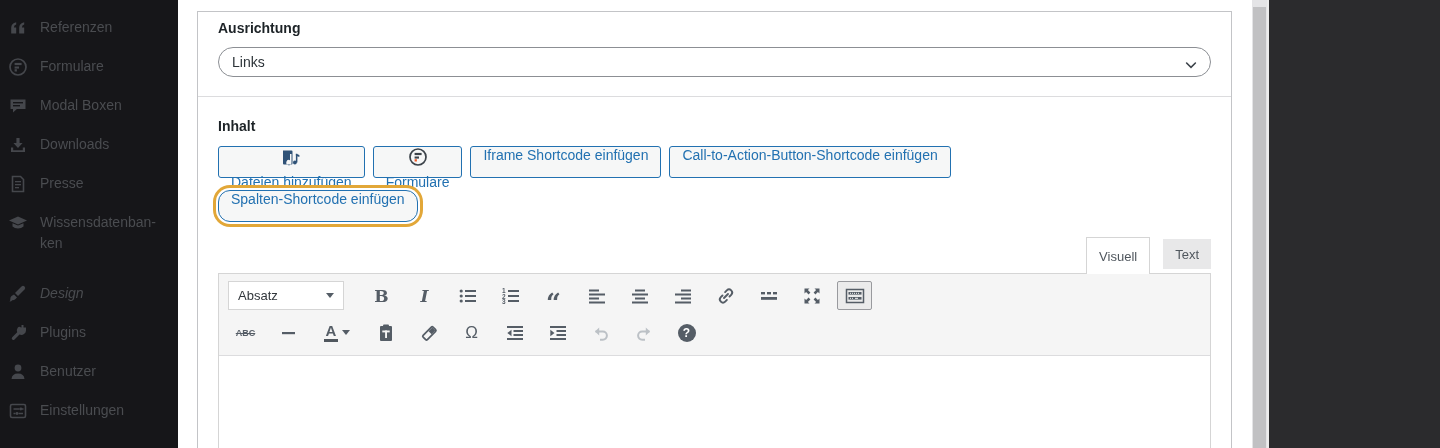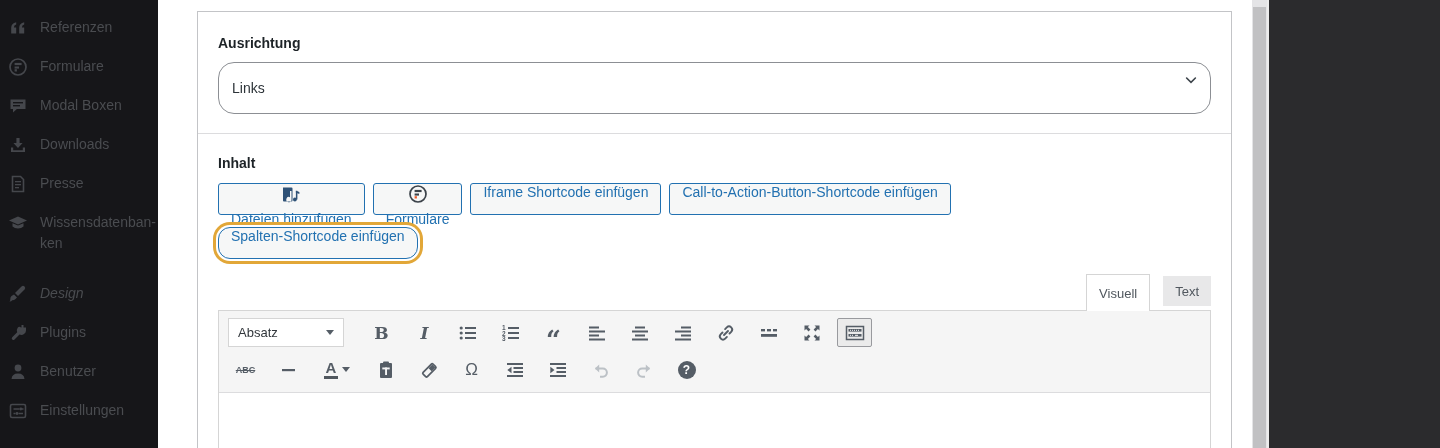--- a/index.html
+++ b/index.html
@@ -1,20 +1,20 @@
 <!DOCTYPE html>
 <html><head>
 <meta charset="utf-8">
 <style>
   * { margin:0; padding:0; box-sizing:border-box; }
   html,body { width:1440px; height:448px; overflow:hidden; background:#fff;
     font-family:"Liberation Sans", sans-serif; }
 
   
-  .sidebar { position:absolute; left:0; top:0; width:158px; height:448px;
+  .sidebar { position:absolute; left:0; top:0; width:178px; height:448px;
     background:#161619; padding-top:8px; z-index:2; }
   .sb-item { display:flex; align-items:flex-start; gap:12px; padding:9px 6px 9px 8px;
     color:#4a4c50; font-size:14px; line-height:21px; cursor:pointer; min-height:39px; }
   .sb-item .sb-ico { flex:0 0 20px; width:20px; height:20px; margin-top:1px; }
   .sb-item .sb-ico svg { width:20px; height:20px; display:block; }
   .sb-item.sb-sep { margin-top:11px;font-style:italic; }
   .sb-label { width:122px; overflow-wrap:break-word; }
 
   
   .scrollbar { position:absolute; left:1252px; top:0; width:15px; height:448px;
@@ -23,22 +23,22 @@
     background:#c1c1c3; }
   .right-overlay { position:absolute; left:1267px; top:0; width:173px; height:448px;
     background:#2b2b2d; border-left:2px solid #ececec; z-index:2; }
 
   
   .main-bg { position:absolute; left:178px; top:0; width:1074px; height:448px; background:#fff; }
   .panel { position:absolute; left:197px; top:11px; width:1035px; height:460px;
     background:#fff; border:1px solid #c3c4c7; padding:0 20px; z-index:1; }
 
   .field-label { font-size:14px; font-weight:700; color:#1d2327; }
-  .lbl-ausrichtung { margin-top:23px; }
-  .select-box { position:relative; margin-top:11px; height:52px; width:100%;
+  .lbl-ausrichtung { margin-top:8px; }
+  .select-box { position:relative; margin-top:11px; height:30px; width:100%;
     border:1px solid #8c8f94; border-radius:16px; background:#fff; display:flex;
     align-items:center; padding:0 36px 0 13px; font-size:14px; color:#2c3338; cursor:pointer; }
   .select-box .chevron { position:absolute; right:11px; top:9px; width:16px; height:16px; }
 
   .divider { border:0; border-top:1px solid #dcdcde; margin:19px -20px 0 -20px; }
 
   .lbl-inhalt { margin-top:21px; }
   .btn-rows { margin-top:12px; display:flex; flex-direction:column; gap:12px; }
   .btn-row { display:flex; gap:8px; }
   .wp-btn { display:inline-flex; align-items:center; gap:7px; height:32px; padding:0 12px;

